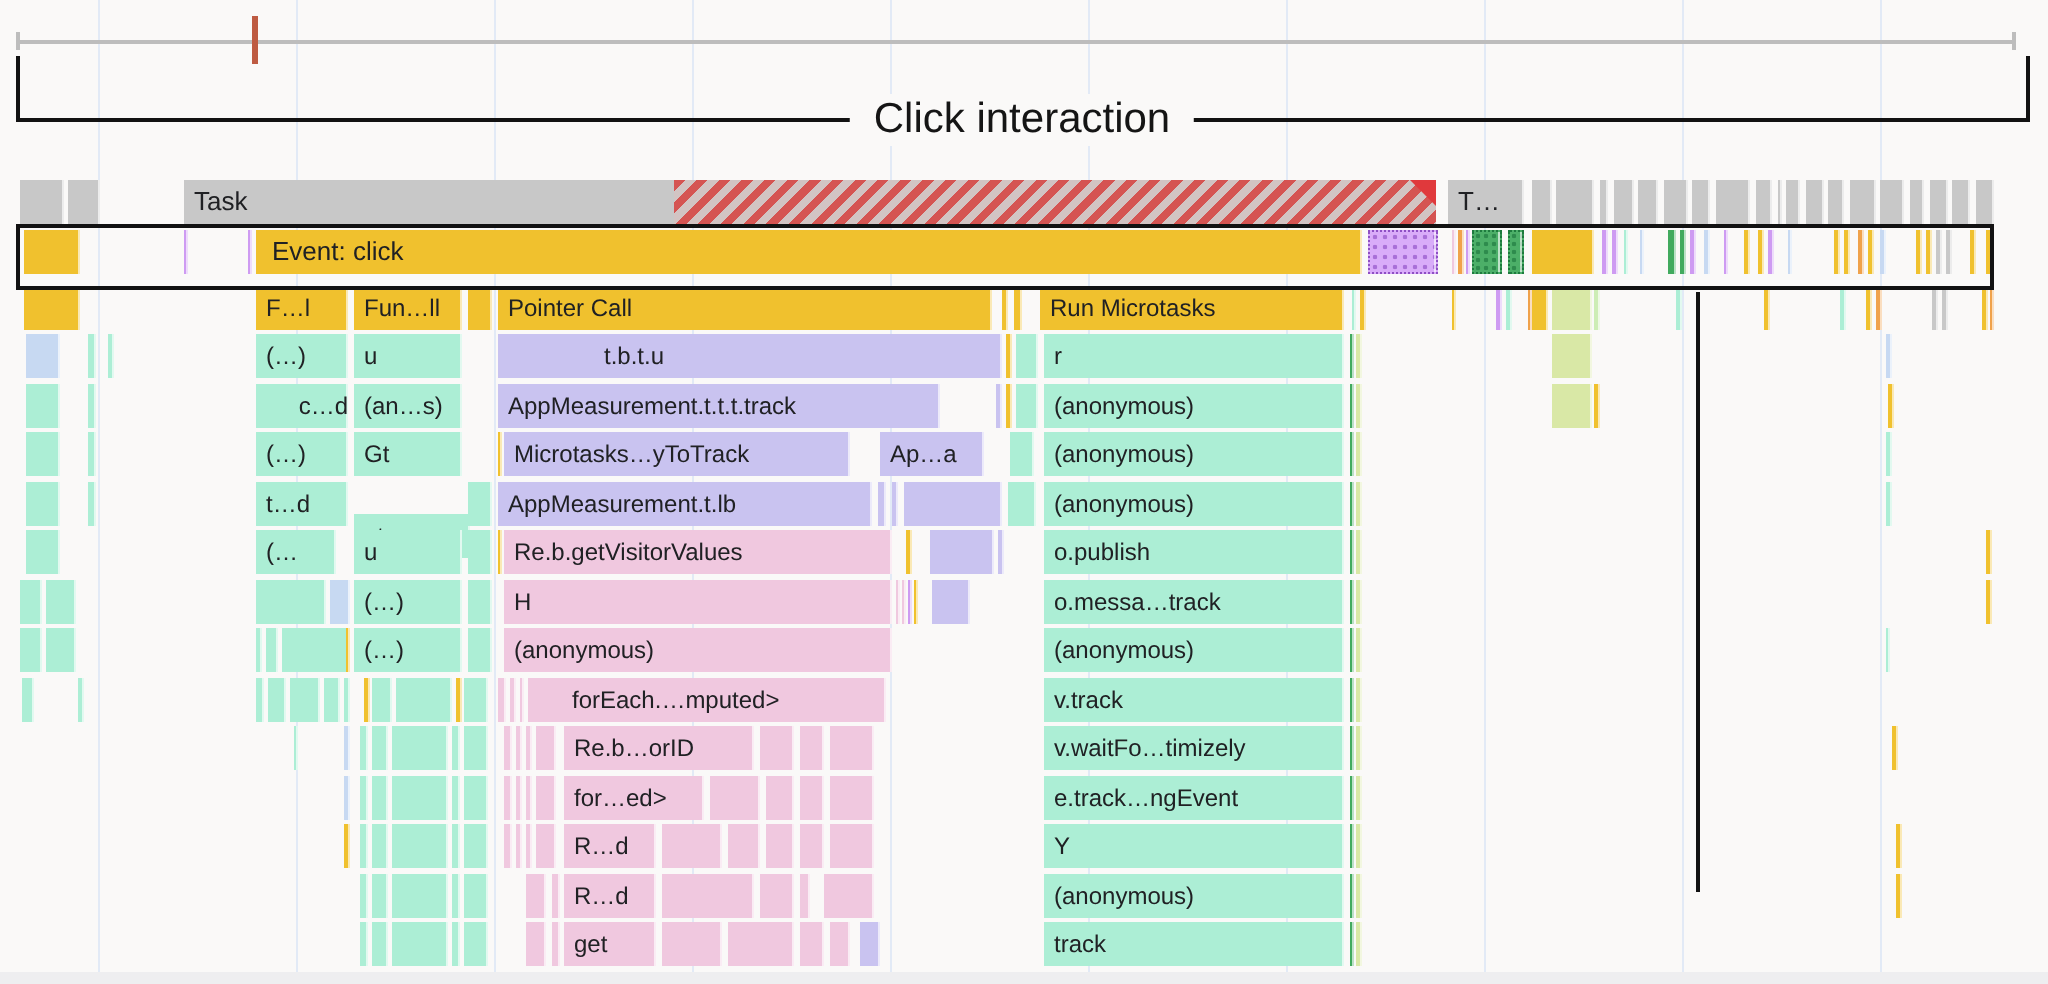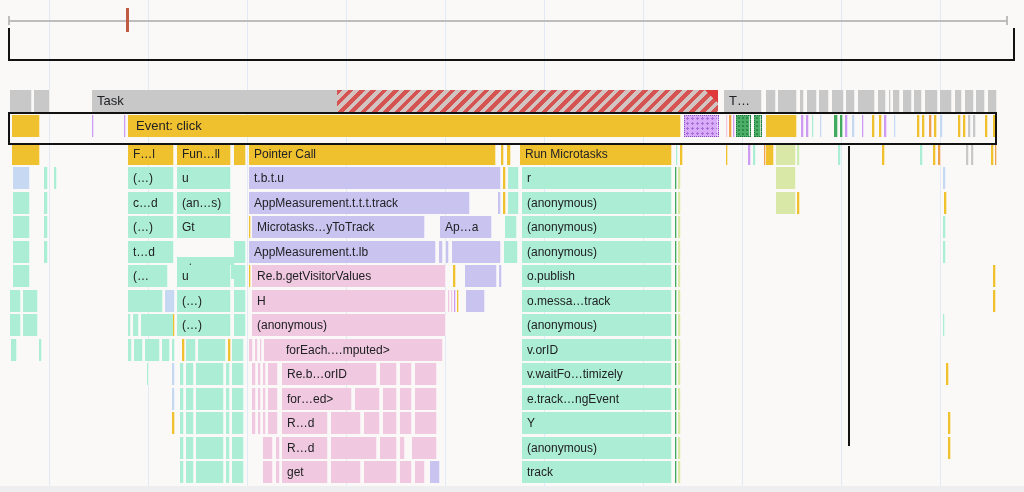--- a/index.html
+++ b/index.html
@@ -59,20 +59,21 @@
 
   <div id="whisker"></div>
   <div class="whisker-tick" style="left:8px"></div>
   <div class="whisker-tick" style="left:1006px"></div>
 
   <div id="pointer-pre"></div>
 
   <div class="bracket" style="left:8px;top:28px;width:2px;height:33px"></div>
   <div class="bracket" style="left:1013px;top:28px;width:2px;height:33px"></div>
   <div class="bracket" style="left:8px;top:59px;width:1007px;height:2px"></div>
+  <div id="annot-click">Click interaction</div>
 
   <div id="lane-task">
       <div class="blk c-gr" style="left: 10px; top: 90px; width: 22px; height: 22px; line-height: 22px;"></div>
       <div class="blk c-gr" style="left: 34px; top: 90px; width: 16px; height: 22px; line-height: 22px;"></div>
       <div class="blk c-gr" style="left: 92px; top: 90px; width: 626px; height: 22px; line-height: 22px;"><span>Task</span></div>
       <div class="blk c-gr" style="left: 724px; top: 90px; width: 38px; height: 22px; line-height: 22px;"><span>T…</span></div>
       <div class="blk c-gr" style="left: 766px; top: 90px; width: 10px; height: 22px; line-height: 22px;"></div>
       <div class="blk c-gr" style="left: 778px; top: 90px; width: 19px; height: 22px; line-height: 22px;"></div>
       <div class="blk c-gr" style="left: 800px; top: 90px; width: 4px; height: 22px; line-height: 22px;"></div>
       <div class="blk c-gr" style="left: 807px; top: 90px; width: 10px; height: 22px; line-height: 22px;"></div>
@@ -160,31 +161,31 @@
       <div class="blk c-or" style="left: 938px; top: 143px; width: 3px; height: 22px; line-height: 22px;"></div>
       <div class="blk c-gr" style="left: 966px; top: 143px; width: 3px; height: 22px; line-height: 22px;"></div>
       <div class="blk c-gr" style="left: 971px; top: 143px; width: 3px; height: 22px; line-height: 22px;"></div>
       <div class="blk c-y" style="left: 991px; top: 143px; width: 3px; height: 22px; line-height: 22px;"></div>
       <div class="blk c-or" style="left: 995px; top: 143px; width: 2px; height: 22px; line-height: 22px;"></div>
       <div class="blk c-b" style="left: 13px; top: 167px; width: 17px; height: 22px; line-height: 22px;"></div>
       <div class="blk c-t" style="left: 44px; top: 167px; width: 4px; height: 22px; line-height: 22px;"></div>
       <div class="blk c-t" style="left: 54px; top: 167px; width: 3px; height: 22px; line-height: 22px;"></div>
       <div class="blk c-t" style="left: 128px; top: 167px; width: 46px; height: 22px; line-height: 22px;"><span>(…)</span></div>
       <div class="blk c-t" style="left: 177px; top: 167px; width: 54px; height: 22px; line-height: 22px;"><span>u</span></div>
-      <div class="blk c-p" style="left: 249px; top: 167px; width: 252px; height: 22px; line-height: 22px;"><span>t.b.t.u</span></div>
+      <div class="blk c-p" style="left: 249px; top: 167px; width: 252px; height: 22px; line-height: 22px; padding-left: 48px;"><span>t.b.t.u</span></div>
       <div class="blk c-y" style="left: 503px; top: 167px; width: 3px; height: 22px; line-height: 22px;"></div>
       <div class="blk c-t" style="left: 508px; top: 167px; width: 11px; height: 22px; line-height: 22px;"></div>
       <div class="blk c-t" style="left: 522px; top: 167px; width: 150px; height: 22px; line-height: 22px;"><span>r</span></div>
       <div class="blk c-g" style="left: 675px; top: 167px; width: 2px; height: 22px; line-height: 22px;"></div>
       <div class="blk c-o" style="left: 678px; top: 167px; width: 3px; height: 22px; line-height: 22px;"></div>
       <div class="blk c-o" style="left: 776px; top: 167px; width: 20px; height: 22px; line-height: 22px;"></div>
       <div class="blk c-b" style="left: 943px; top: 167px; width: 3px; height: 22px; line-height: 22px;"></div>
       <div class="blk c-t" style="left: 13px; top: 192px; width: 17px; height: 22px; line-height: 22px;"></div>
       <div class="blk c-t" style="left: 44px; top: 192px; width: 4px; height: 22px; line-height: 22px;"></div>
-      <div class="blk c-t" style="left: 128px; top: 192px; width: 46px; height: 22px; line-height: 22px;"><span>c…d</span></div>
+      <div class="blk c-t" style="left: 128px; top: 192px; width: 46px; height: 22px; line-height: 22px; text-align: right;"><span>c…d</span></div>
       <div class="blk c-t" style="left: 177px; top: 192px; width: 54px; height: 22px; line-height: 22px;"><span>(an…s)</span></div>
       <div class="blk c-p" style="left: 249px; top: 192px; width: 221px; height: 22px; line-height: 22px;"><span>AppMeasurement.t.t.t.track</span></div>
       <div class="blk c-p" style="left: 498px; top: 192px; width: 3px; height: 22px; line-height: 22px;"></div>
       <div class="blk c-y" style="left: 503px; top: 192px; width: 3px; height: 22px; line-height: 22px;"></div>
       <div class="blk c-t" style="left: 508px; top: 192px; width: 11px; height: 22px; line-height: 22px;"></div>
       <div class="blk c-t" style="left: 522px; top: 192px; width: 150px; height: 22px; line-height: 22px;"><span>(anonymous)</span></div>
       <div class="blk c-g" style="left: 675px; top: 192px; width: 2px; height: 22px; line-height: 22px;"></div>
       <div class="blk c-o" style="left: 678px; top: 192px; width: 3px; height: 22px; line-height: 22px;"></div>
       <div class="blk c-o" style="left: 776px; top: 192px; width: 20px; height: 22px; line-height: 22px;"></div>
       <div class="blk c-y" style="left: 797px; top: 192px; width: 3px; height: 22px; line-height: 22px;"></div>
@@ -266,21 +267,21 @@
       <div class="blk c-t" style="left: 172px; top: 339px; width: 3px; height: 22px; line-height: 22px;"></div>
       <div class="blk c-y" style="left: 182px; top: 339px; width: 3px; height: 22px; line-height: 22px;"></div>
       <div class="blk c-t" style="left: 186px; top: 339px; width: 10px; height: 22px; line-height: 22px;"></div>
       <div class="blk c-t" style="left: 198px; top: 339px; width: 28px; height: 22px; line-height: 22px;"></div>
       <div class="blk c-y" style="left: 228px; top: 339px; width: 3px; height: 22px; line-height: 22px;"></div>
       <div class="blk c-t" style="left: 232px; top: 339px; width: 12px; height: 22px; line-height: 22px;"></div>
       <div class="blk c-k" style="left: 249px; top: 339px; width: 4px; height: 22px; line-height: 22px;"></div>
       <div class="blk c-k" style="left: 255px; top: 339px; width: 3px; height: 22px; line-height: 22px;"></div>
       <div class="blk c-k" style="left: 260px; top: 339px; width: 2px; height: 22px; line-height: 22px;"></div>
       <div class="blk c-k" style="left: 264px; top: 339px; width: 179px; height: 22px; line-height: 22px;"><span style="padding-left: 22px;">forEach.…mputed&gt;</span></div>
-      <div class="blk c-t" style="left: 522px; top: 339px; width: 150px; height: 22px; line-height: 22px;"><span>v.orID</span></div>
+      <div class="blk c-t" style="left: 522px; top: 339px; width: 150px; height: 22px; line-height: 22px;"><span>v.track</span></div>
       <div class="blk c-g" style="left: 675px; top: 339px; width: 2px; height: 22px; line-height: 22px;"></div>
       <div class="blk c-o" style="left: 678px; top: 339px; width: 3px; height: 22px; line-height: 22px;"></div>
       <div class="blk c-t" style="left: 147px; top: 363px; width: 2px; height: 22px; line-height: 22px;"></div>
       <div class="blk c-b" style="left: 172px; top: 363px; width: 3px; height: 22px; line-height: 22px;"></div>
       <div class="blk c-t" style="left: 180px; top: 363px; width: 4px; height: 22px; line-height: 22px;"></div>
       <div class="blk c-t" style="left: 186px; top: 363px; width: 8px; height: 22px; line-height: 22px;"></div>
       <div class="blk c-t" style="left: 196px; top: 363px; width: 28px; height: 22px; line-height: 22px;"></div>
       <div class="blk c-t" style="left: 226px; top: 363px; width: 4px; height: 22px; line-height: 22px;"></div>
       <div class="blk c-t" style="left: 232px; top: 363px; width: 12px; height: 22px; line-height: 22px;"></div>
       <div class="blk c-k" style="left: 252px; top: 363px; width: 4px; height: 22px; line-height: 22px;"></div>

